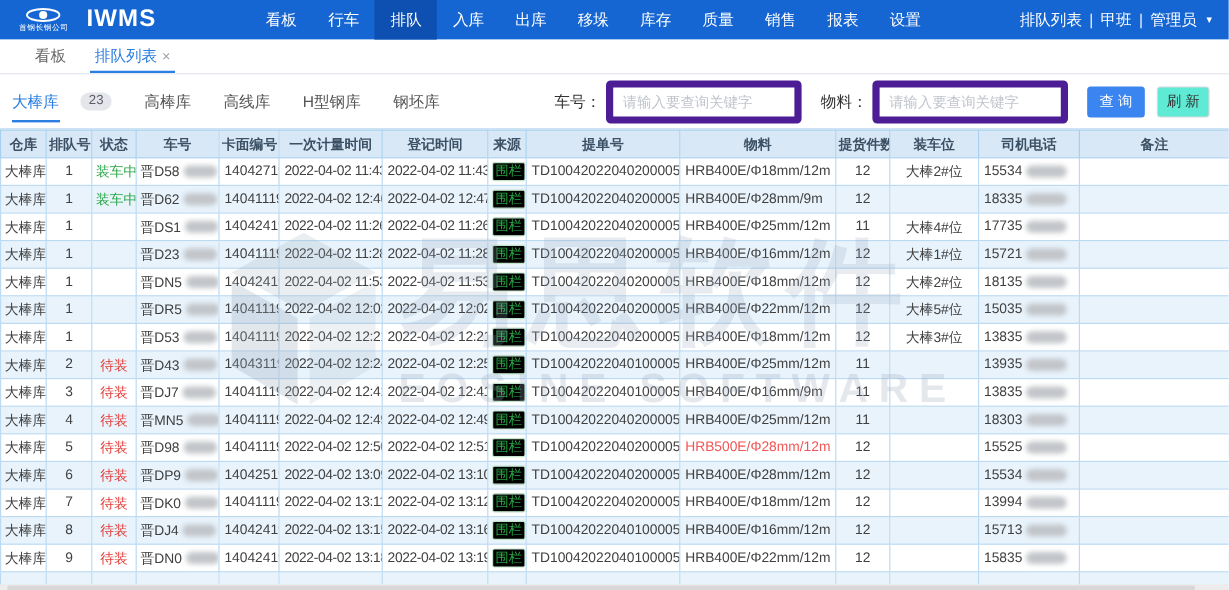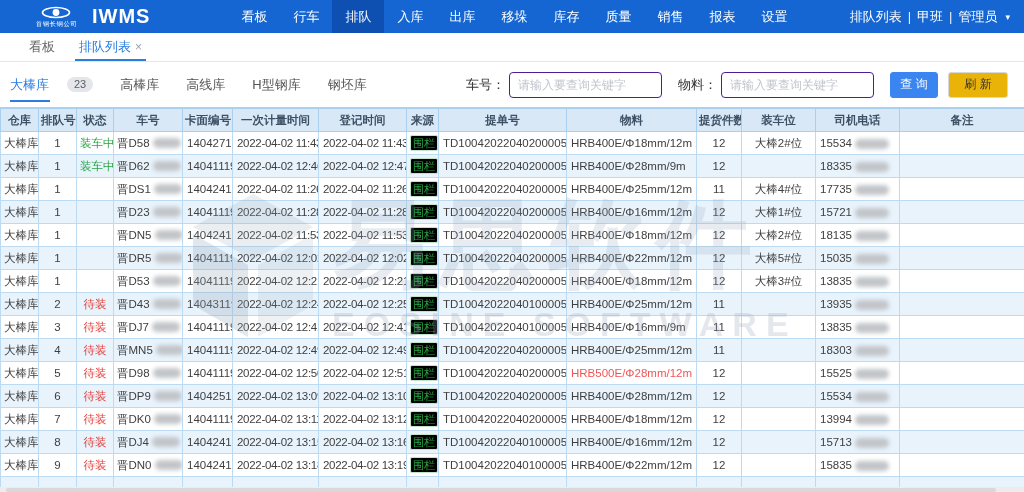--- a/index.html
+++ b/index.html
@@ -2,21 +2,21 @@
 <html><head>
 <meta charset="utf-8">
 <style>
   html,body{margin:0;padding:0;}
   body{
     width:1024px;height:492px;overflow:hidden;position:relative;
     background:#fff;font-family:"Liberation Sans","DejaVu Sans",sans-serif;
     -webkit-font-smoothing:antialiased;
   }
   
-  .topbar{height:33px;background:#1566d2;display:flex;align-items:center;color:#fff;padding-left:20px;}
+  .topbar{height:33px;background:#1566d2;display:flex;align-items:center;color:#fff;}
   .logo{display:flex;flex-direction:column;align-items:center;margin-left:8px;width:56px;}
   .logo svg{display:block;}
   .logo-text{font-size:7px;line-height:8px;letter-spacing:0.5px;white-space:nowrap;transform:scale(0.92);}
   .app-title{font-size:20px;font-weight:bold;margin-left:8px;letter-spacing:1px;}
   .top-nav{display:flex;height:100%;margin-left:78px;}
   .nav-item{padding:0 13px;line-height:33px;font-size:13px;cursor:pointer;white-space:nowrap;}
   .nav-item.active{background:#0d50b2;}
   .user-area{margin-left:auto;margin-right:14px;font-size:13px;display:flex;align-items:center;gap:6px;white-space:nowrap;}
   .user-area .sep{opacity:.9;}
   .caret{font-size:9px;margin-left:2px;}
@@ -28,25 +28,25 @@
   
   .toolbar{height:45px;display:flex;align-items:center;padding:0 10px;}
   .wtabs{display:flex;align-items:center;gap:27px;}
   .wtab{display:flex;align-items:center;font-size:13px;color:#555;cursor:pointer;position:relative;white-space:nowrap;}
   .wtab.active .wtab-label{color:#2a7de1;}
   .wtab.active .wtab-label::after{content:"";position:absolute;left:0;width:40px;bottom:-8px;height:2px;background:#2a7de1;}
   .wtab-label{position:relative;}
   .badge{background:#e4e6eb;color:#5a5f66;font-size:11px;border-radius:9px;padding:1px 7px;margin-left:18px;line-height:13px;}
   .searchbox{margin-left:auto;display:flex;align-items:center;}
   .search-label{font-size:13px;color:#333;margin-right:4px;white-space:nowrap;}
-  .search-input{width:135px;height:24px;border:1px solid #4c1d95;border-radius:4px;padding:0 8px;font-size:12px;color:#333;outline:none;margin-right:16px;font-family:inherit;}
+  .search-input{width:135px;height:24px;border:6px solid #4c1d95;border-radius:4px;padding:0 8px;font-size:12px;color:#333;outline:none;margin-right:16px;font-family:inherit;}
   .search-input::placeholder{color:#c0c4cc;}
   .btn{height:26px;border-radius:3px;font-size:12px;cursor:pointer;font-family:inherit;}
   .btn-query{width:48px;background:#3a85f0;border:1px solid #3a85f0;color:#fff;margin-right:10px;}
-  .btn-refresh{width:60px;background:#eab308;border:1px solid #d5d9de;color:#333;margin-right:6px;}
+  .btn-refresh{width:44px;background:#5eead4;border:1px solid #d5d9de;color:#333;margin-right:6px;}
   
   .table-zone{position:relative;height:385px;overflow:hidden;border-top:1px solid #aed2ef;}
   table{border-collapse:collapse;table-layout:fixed;width:1024px;font-size:11.5px;}
   th{height:22px;background:#d8e8f7;color:#3c5064;font-weight:bold;border:1px solid #a9cfee;padding:0 2px;white-space:nowrap;overflow:hidden;text-align:center;}
   td{height:22px;border:1px solid #bcdaf2;padding:0 3px;white-space:nowrap;overflow:hidden;color:#404040;text-align:center;}
   td.L{text-align:left;padding-left:4px;}
   td.t{letter-spacing:-0.3px;}
   tr.even td{background:#e8f3fc;}
   .st-loading{color:#28a545;font-family:Liberation Mono, monospace;}
   .st-assigned{color:#4053d8;padding-left:37px;}

